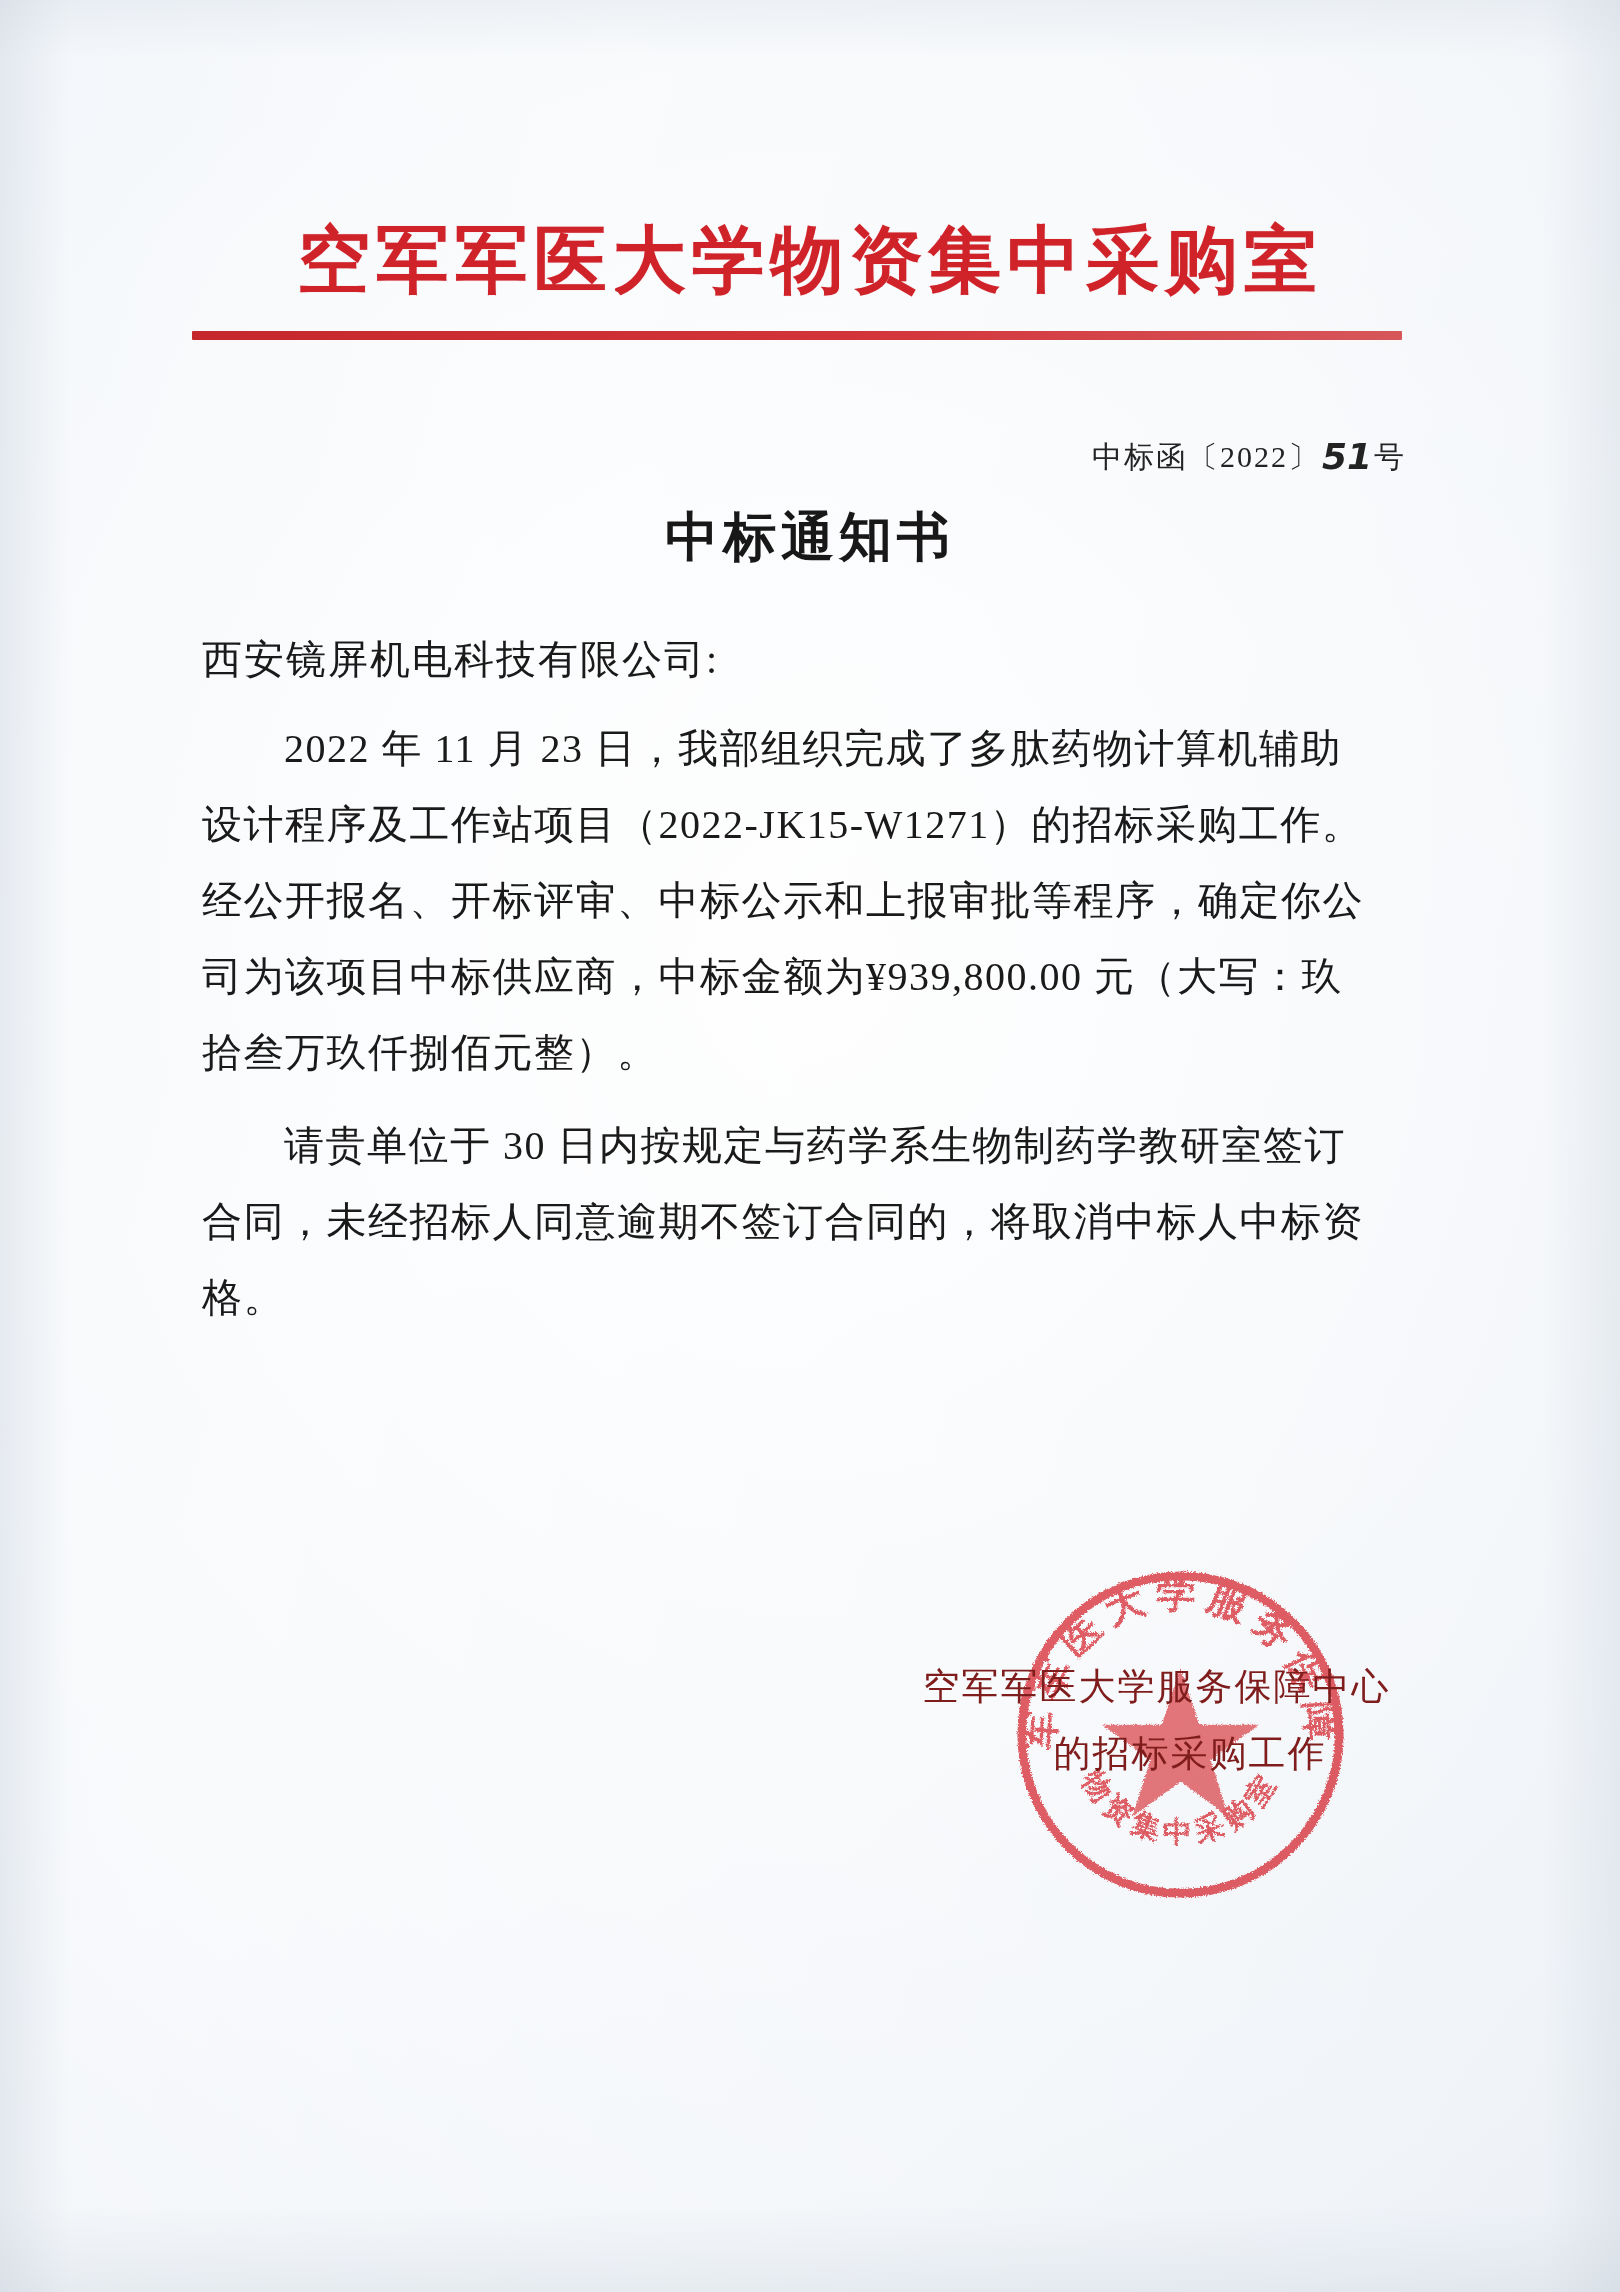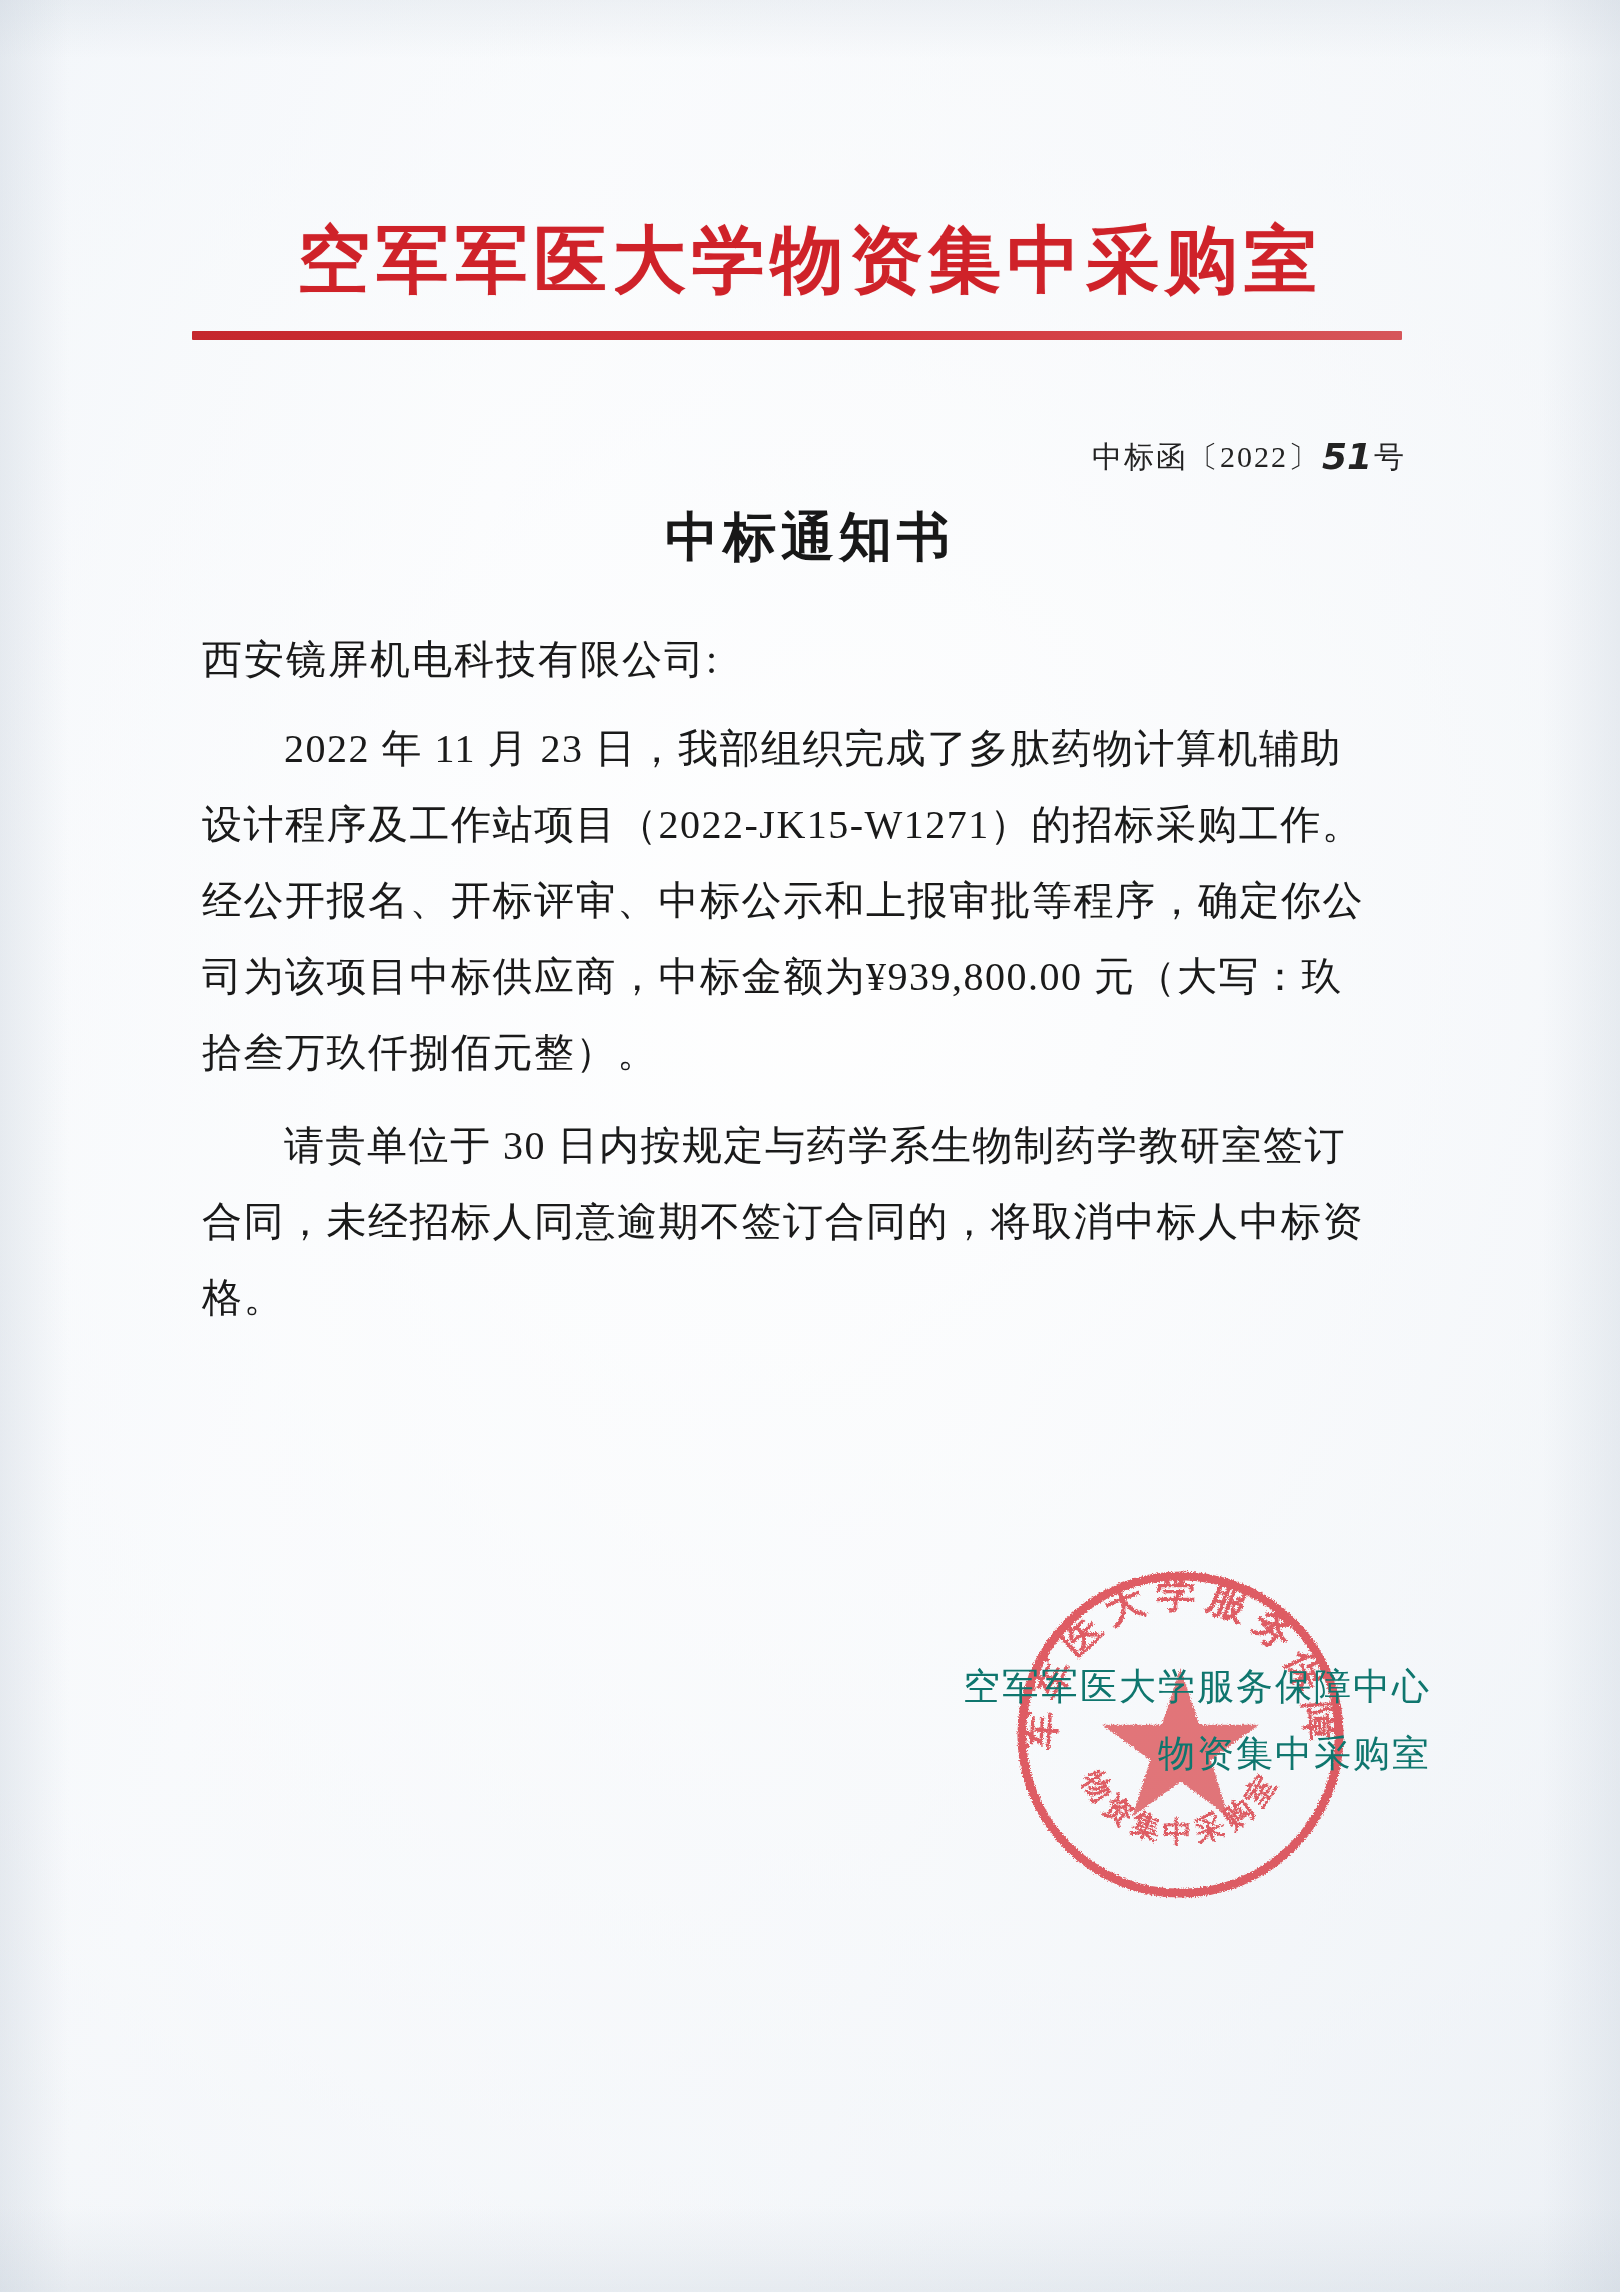--- a/index.html
+++ b/index.html
@@ -124,25 +124,25 @@
   .para .line { white-space: nowrap; display: block; }
   .para .line.indent { padding-left: 82px; }
   .para + .para { margin-top: 17.6px; }
 
   
   .signature {
     position: absolute;
     left: 882px;
     top: 1653px;
     width: 549px;
-    text-align: right;
+    text-align: center;
     font-size: 37px;
     letter-spacing: 2px;
     line-height: 67px;
-    color: #0f766e;
+    color: #7f1d1d;
     z-index: 3;
   }
   .sig-line-1 { padding-left: 0px; white-space: nowrap; }
   .sig-line-2 { padding-left: 67px; white-space: nowrap; }
   .sig-line-3 { padding-left: 39px; white-space: nowrap; }
 
   
   .seal {
     position: absolute;
     left: 1012px;
@@ -209,19 +209,19 @@
       </text>
       <text font-family="DejaVu Serif, serif" font-size="30" font-weight="700" fill="#e0393f" letter-spacing="6">
         <textPath href="#sealArcBottom" startOffset="50%" text-anchor="middle">物资集中采购室</textPath>
       </text>
       <polygon fill="#e0393f" opacity="0.85" points="172,104 191,162 252,162 203,198 221,256 172,220 123,256 141,198 92,162 153,162"></polygon>
     </g>
   </svg>
 
   <div class="signature">
     <div class="sig-line-1">空军军医大学服务保障中心</div>
-    <div class="sig-line-2">物资集中采购室</div>
+    <div class="sig-line-2">的招标采购工作</div>
   </div>
 
   <div class="edge-shade"></div>
 
 </div>
 
 
 </body></html>

